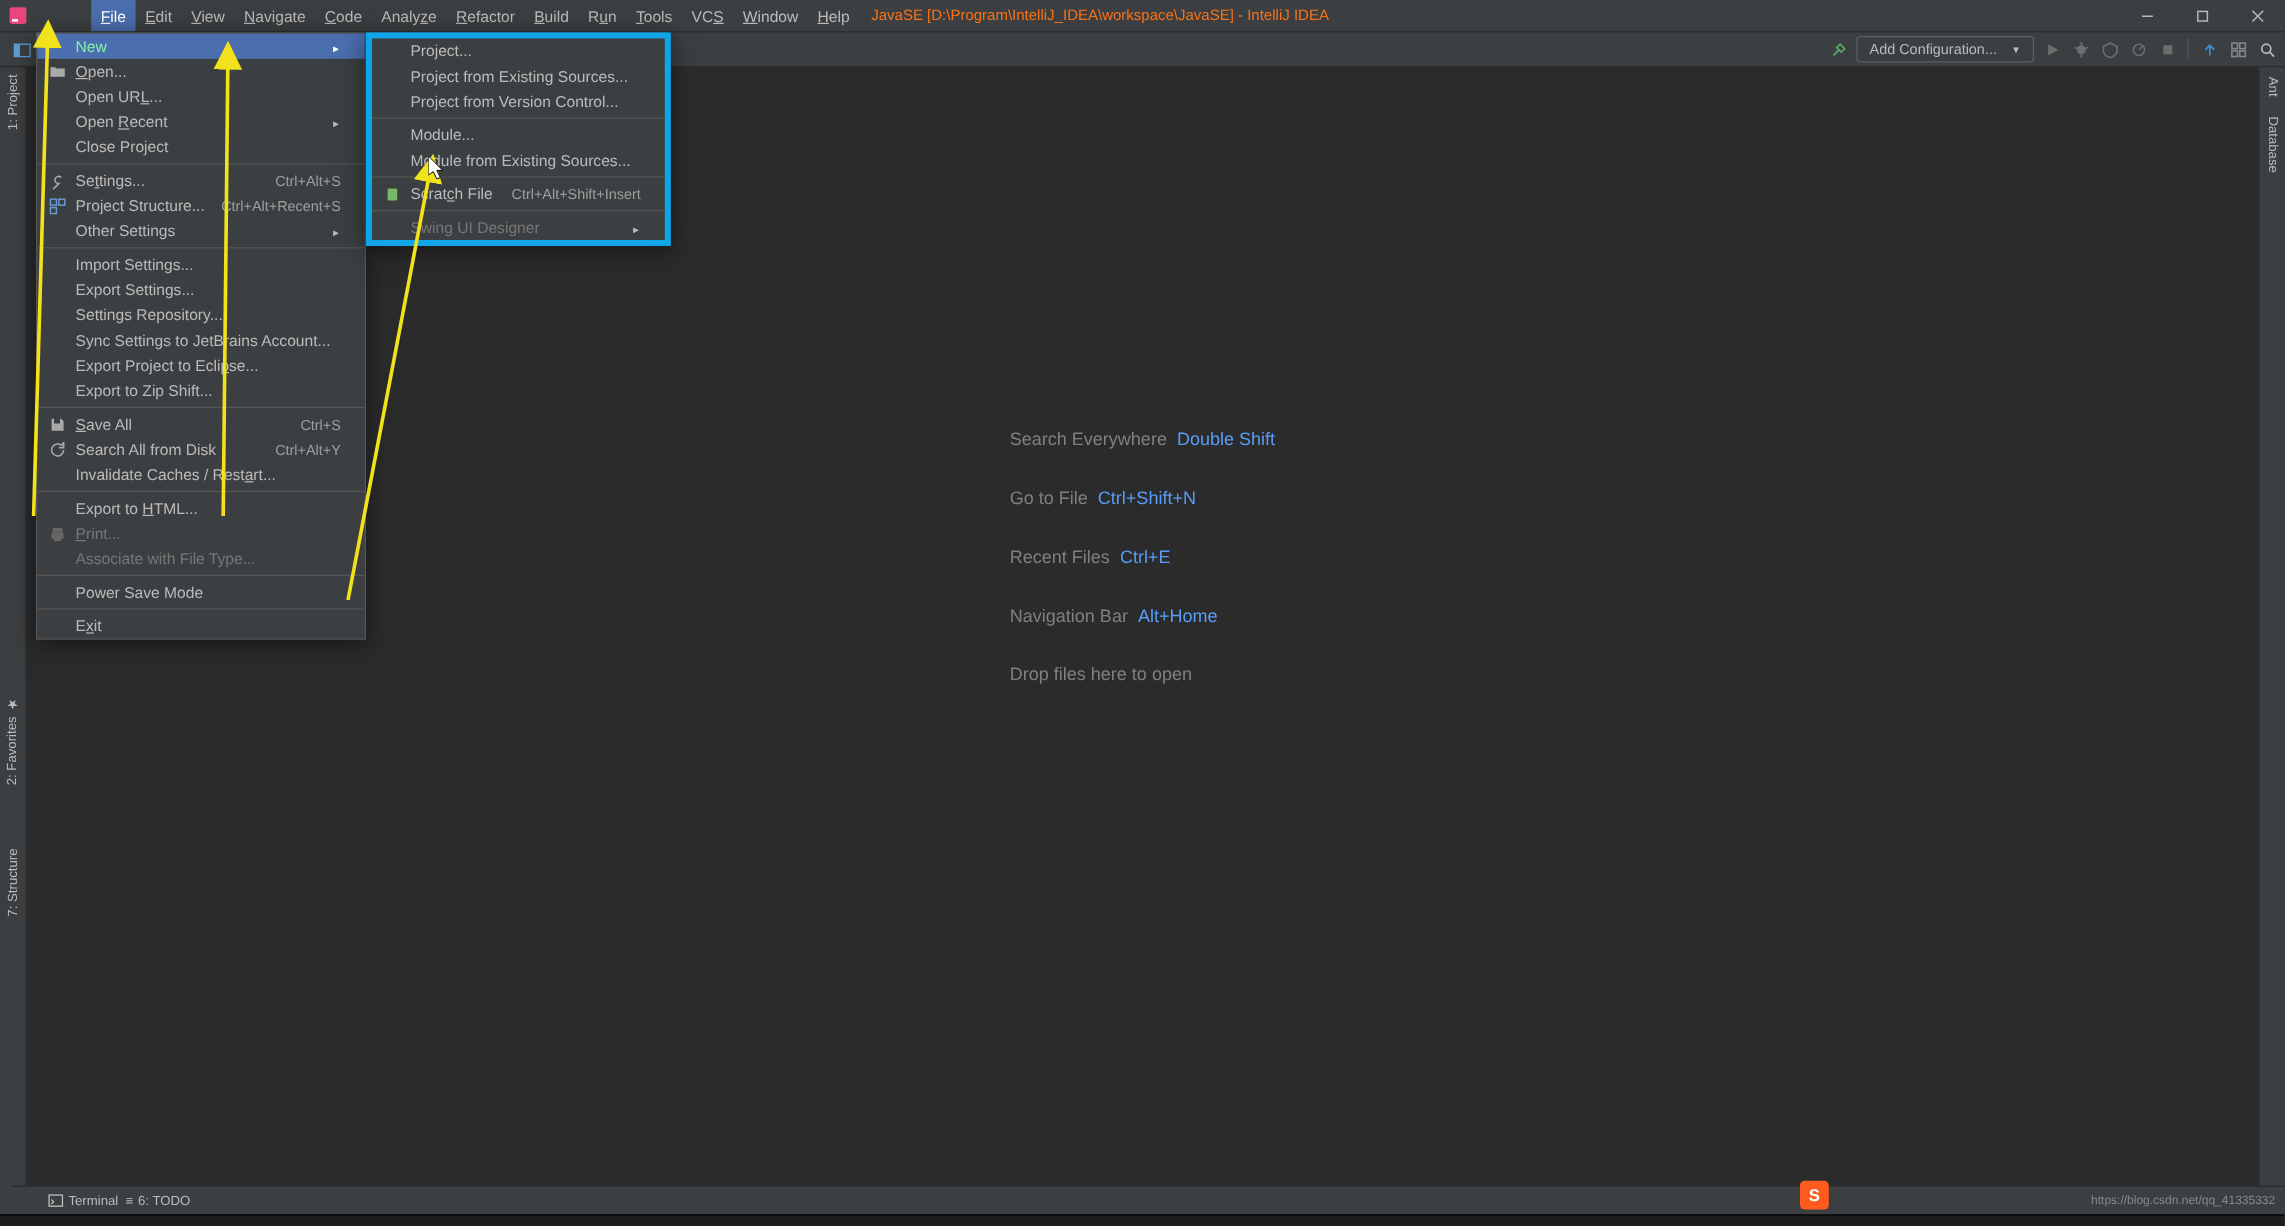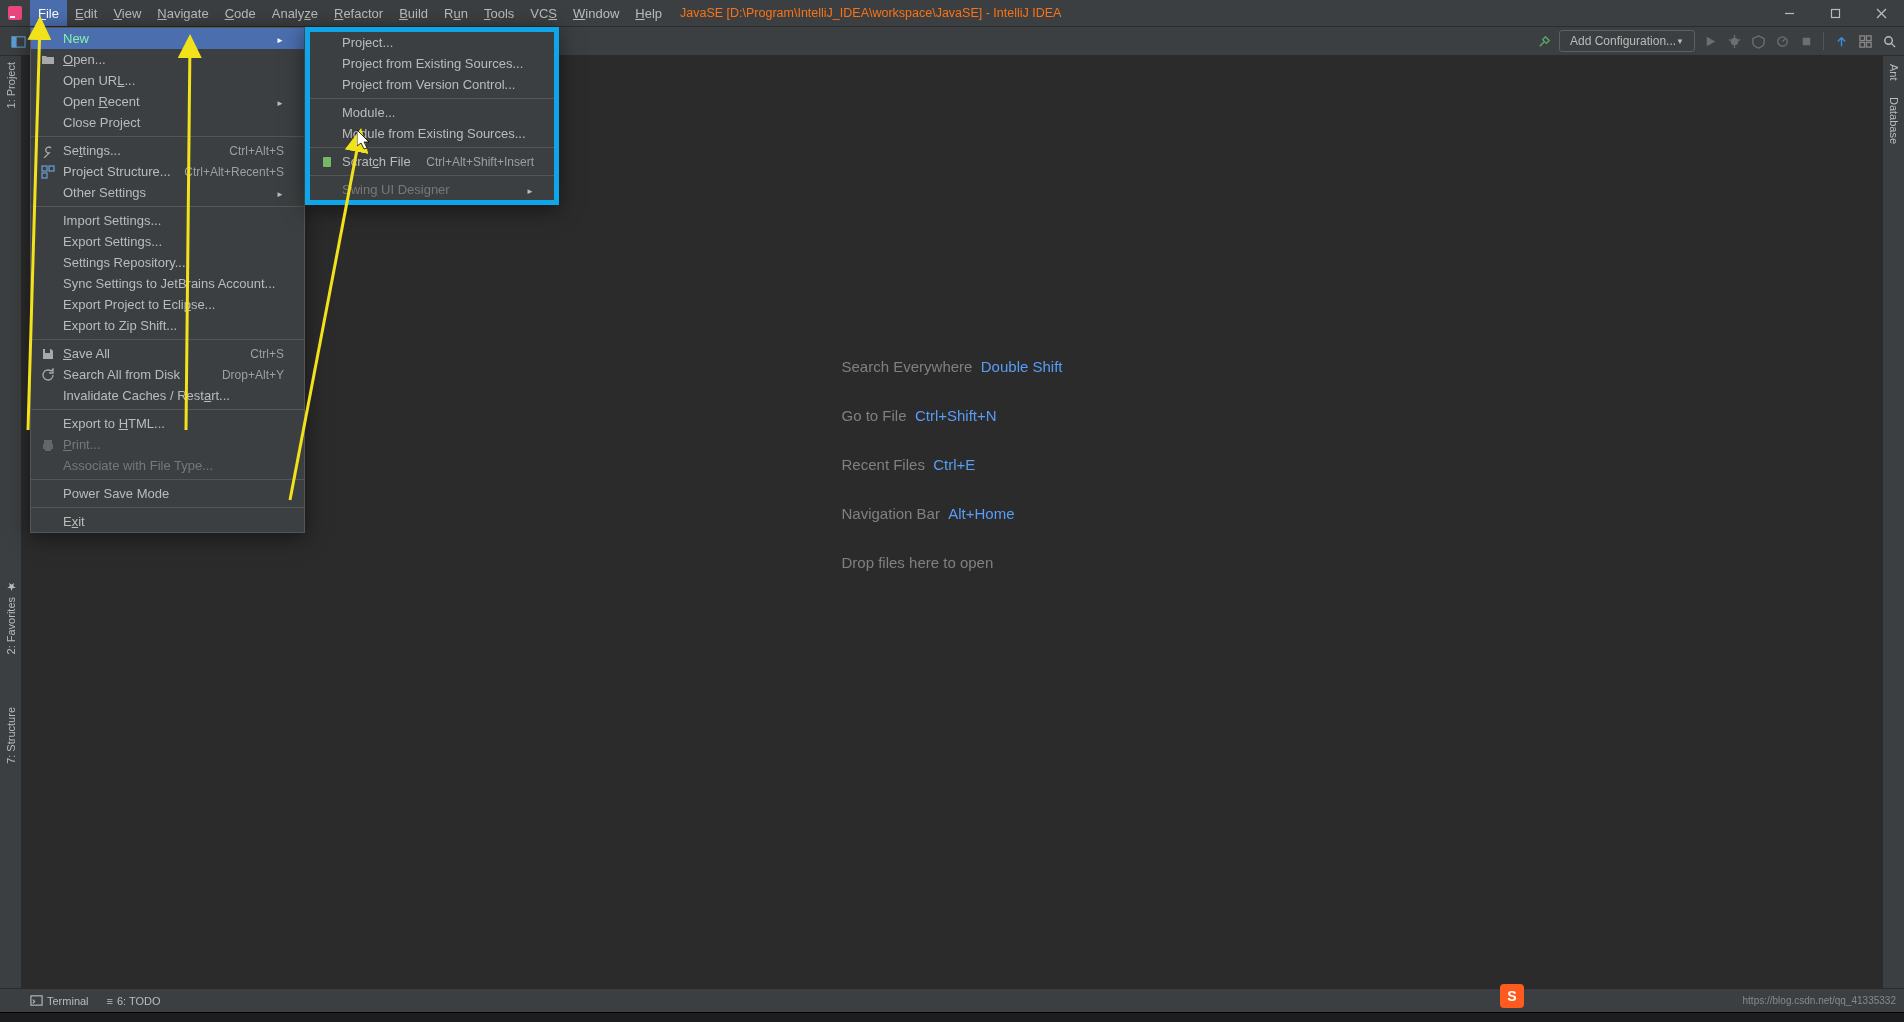--- a/index.html
+++ b/index.html
@@ -3,52 +3,52 @@
 <meta charset="utf-8">
 <style>
 * { box-sizing: border-box; margin: 0; padding: 0; font-family: "Segoe UI", Arial, sans-serif; -webkit-font-smoothing: antialiased; }
 html, body { width: 100%; height: 100%; overflow: hidden; background:#2b2b2b; }
 .root { width:1904px; height:1022px; display:flex; flex-direction:column; position:relative; background:#3c3f41; overflow:hidden; }
 
 
 .titlebar { height:27px; background:#3c3f41; display:flex; align-items:center; border-bottom:1px solid #2b2b2b; position:relative; z-index:50; }
 .logo { width:18px; height:18px; margin:0 6px; display:flex; align-items:center; justify-content:center; }
 .logo svg { width:16px; height:16px; }
-.menu-bar { display:flex; height:100%; }
+.menu-bar { display:flex; height:100%;margin-left:46px; }
 .menu-item { padding:0 8px; font-size:13px; color:#bbbbbb; display:flex; align-items:center; cursor:pointer; }
 .menu-item.active { background:#4b6eaf; color:#ffffff; }
 .menu-item .mn { text-decoration:underline; }
 .title-text { margin-left:10px; font-size:12.5px; color:#f97316; white-space:nowrap; }
 .win-controls { margin-left:auto; display:flex; height:100%; }
 .win-btn { width:46px; display:flex; align-items:center; justify-content:center; color:#bbbbbb; }
 .win-btn svg { width:11px; height:11px; stroke:#bbbbbb; stroke-width:1.2; fill:none; }
 
 
 .toolbar { height:29px; background:#3c3f41; border-bottom:1px solid #2b2b2b; display:flex; align-items:center; padding-right:6px; position:relative; z-index:30; }
 .toolbar-left { display:flex; align-items:center; gap:8px; padding-left:8px; }
 .tb-icon { width:20px; height:20px; display:flex; align-items:center; justify-content:center; }
 .toolbar-right { margin-left:auto; display:flex; align-items:center; gap:6px; }
-.add-config { border:1px solid #5e6060; border-radius:3px; padding:2px 10px; font-size:12px; color:#bbbbbb; display:flex; align-items:center; gap:0; height:22px; }
+.add-config { border:1px solid #5e6060; border-radius:3px; padding:2px 10px; font-size:12px; color:#bbbbbb; display:flex; align-items:center; gap:12px; height:22px; }
 .tb-ghost { width:18px; height:18px; display:flex; align-items:center; justify-content:center; color:#6e6e6e; }
 .tb-ghost svg, .tb-icon svg { width:15px; height:15px; }
 
 
 .body-row { flex:1; display:flex; min-height:0; }
 .left-sidebar { width:22px; background:#3c3f41; border-right:1px solid #2b2b2b; display:flex; flex-direction:column; align-items:center; }
 .vert-label { writing-mode:vertical-rl; transform:rotate(180deg); font-size:11px; color:#bbbbbb; padding:6px 0; cursor:pointer; display:flex; align-items:center; gap:4px; text-align:center; }
 .vert-label.fav { margin-top:auto; }
 .right-sidebar { width:22px; background:#3c3f41; border-left:1px solid #2b2b2b; display:flex; flex-direction:column; align-items:center; }
 .right-vert { writing-mode:vertical-rl; font-size:11px; color:#bbbbbb; padding:8px 0; cursor:pointer; }
 .editor-area { flex:1; background:#2b2b2b; position:relative; }
 .welcome { position:absolute; left:50%; top:302px; transform:translateX(-50%); display:flex; flex-direction:column; gap:32px; }
 .welcome-line { font-size:15px; color:#808080; white-space:nowrap; }
 .welcome-line .kb { color:#589df6; }
 
 
-.status-bar { height:24px; background:#3c3f41; border-top:1px solid #2b2b2b; display:flex; align-items:center; padding:0 8px; gap:18px; font-size:11px; color:#bbbbbb; }
+.status-bar { height:24px; background:#3c3f41; border-top:1px solid #2b2b2b; display:flex; align-items:center; padding:0 8px; gap:6px; font-size:11px; color:#bbbbbb;margin-left:10px; }
 .status-item { display:flex; align-items:center; gap:4px; }
 .status-right { margin-left:auto; font-size:10px; color:#888888; }
 
 
 .dropdown { position:absolute; left:30px; top:27px; width:275px; background:#3c3f41; border:1px solid #555555; box-shadow:0 4px 20px rgba(0,0,0,.5); z-index:60; }
 .dd-item { padding:3px 20px 3px 32px; font-size:13px; color:#bbbbbb; position:relative; display:flex; align-items:center; min-height:21px; cursor:pointer; }
 .dd-item.highlight { background:#4b6eaf; color:#86efac; }
 .dd-item .shortcut { margin-left:auto; font-size:12px; color:#9f9f9f;text-align:right; }
 .dd-item .arrow { margin-left:auto; }
 .dd-item .arrow::after { content:'►'; font-size:8px; color:#bbbbbb; }
@@ -340,21 +340,21 @@
       <span><span class="mn">S</span>ave All</span>
         <span class="shortcut">Ctrl+S</span>
     </div>
     <div class="dd-item">
       <span class="dd-icon">
           <svg viewBox="0 0 14 14" fill="none" stroke="#a9a9a9" stroke-width="1.3">
             <path d="M12 7 A5 5 0 1 1 10 3 L12 1 V5 H8"></path>
           </svg>
         </span>
       <span>Search All from Disk</span>
-        <span class="shortcut">Drop+Alt+Y</span>
+        <span class="shortcut">Ctrl+Alt+Y</span>
     </div>
     <div class="dd-item">
         <span>Invalidate Caches / Rest<span class="mn">a</span>rt...</span>
       </div>
     <div class="dd-sep"></div>
     <div class="dd-item">
         <span>Export to <span class="mn">H</span>TML...</span>
       </div>
     <div class="dd-item disabled">
       <span class="dd-icon">

